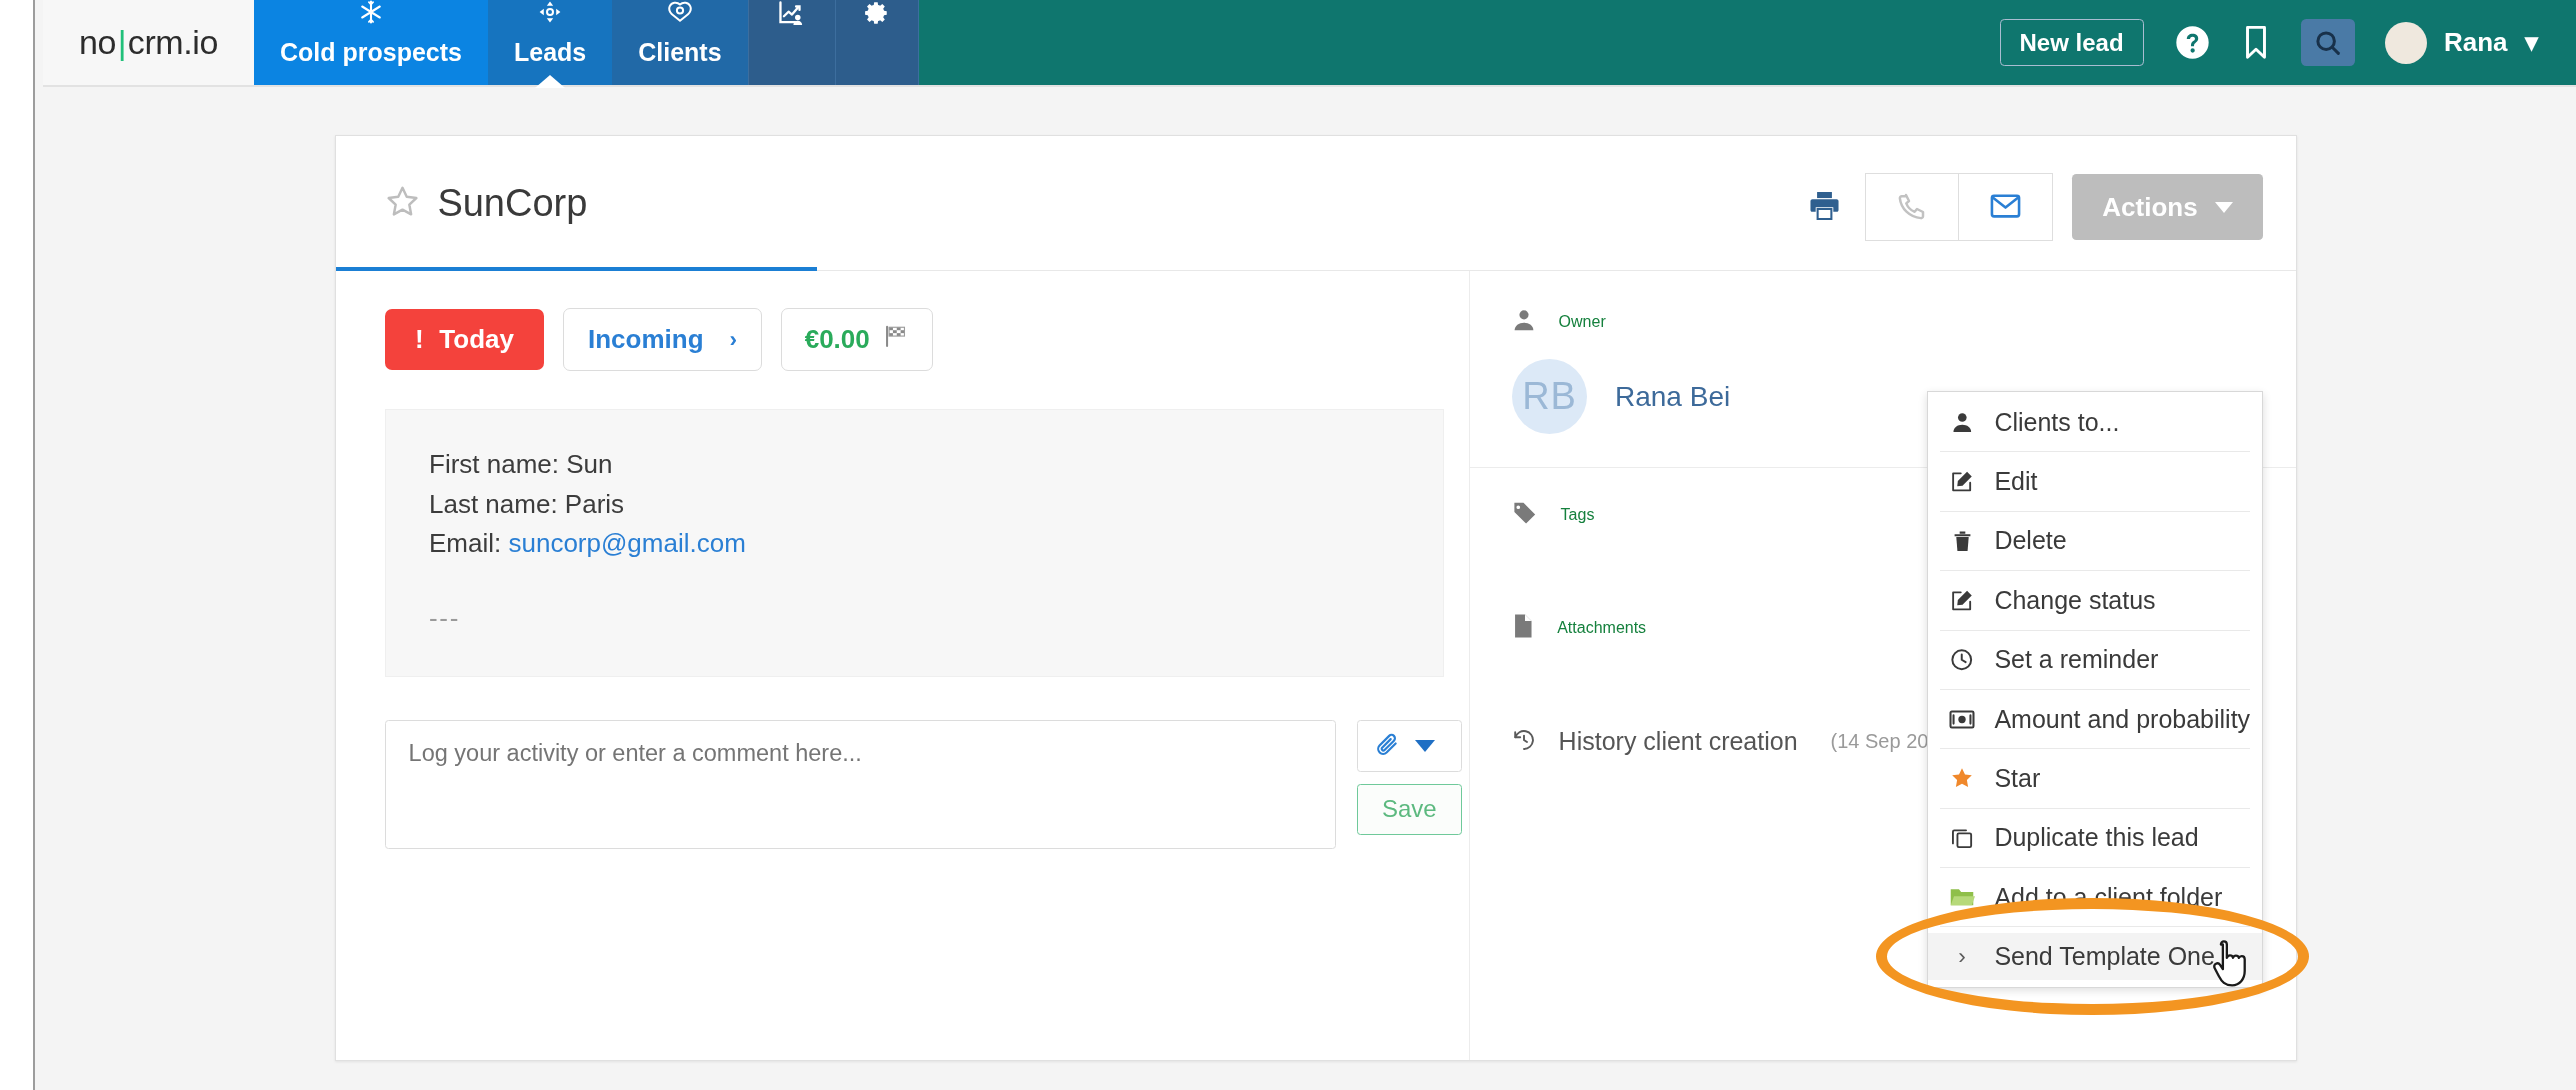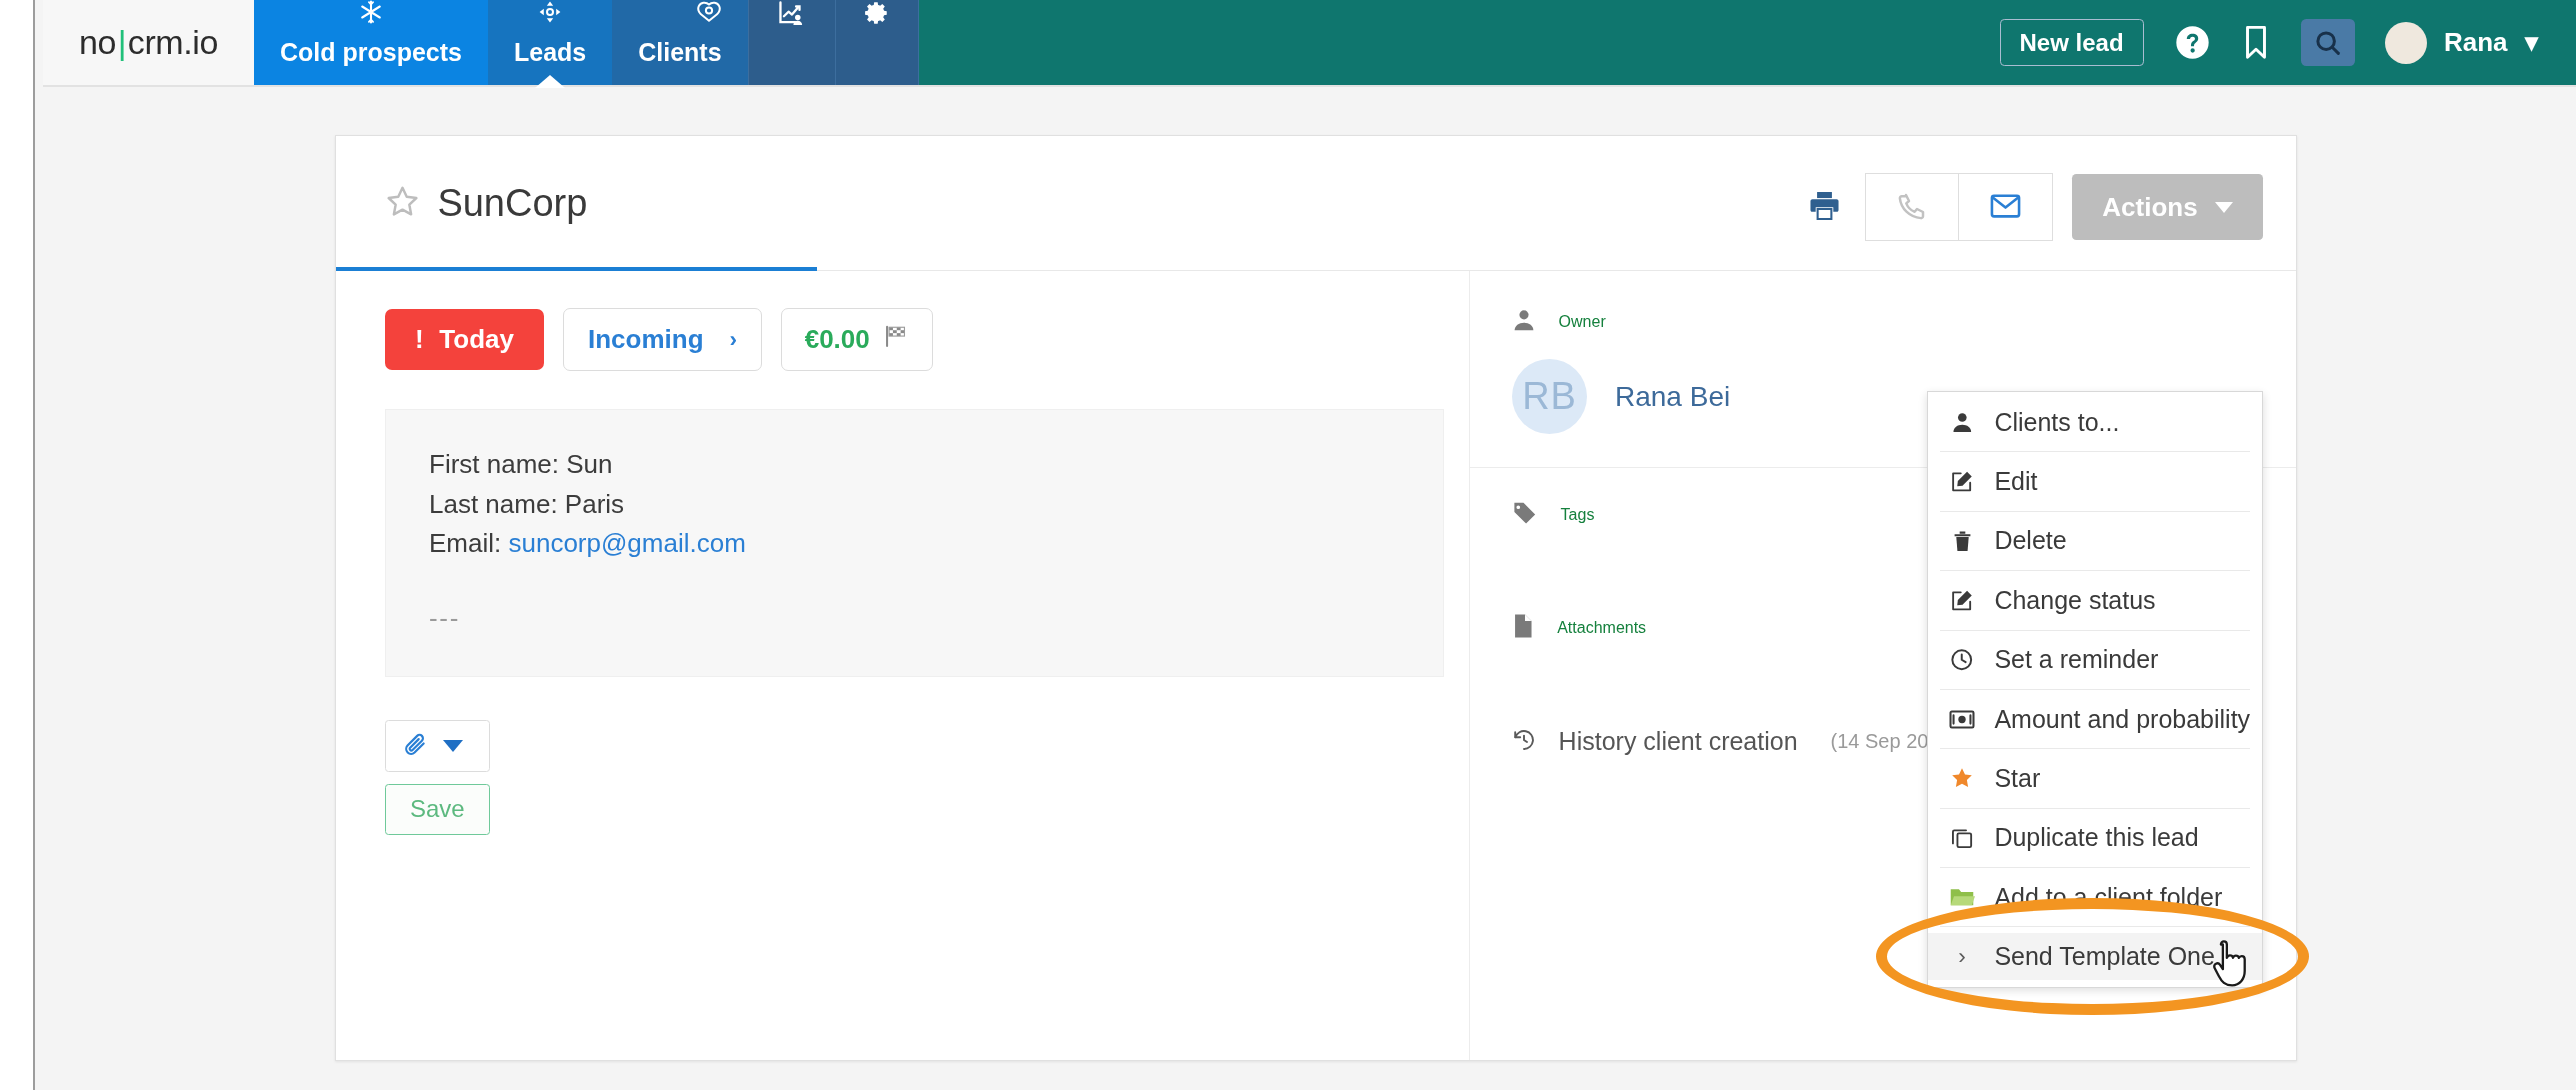--- a/index.html
+++ b/index.html
@@ -43,21 +43,21 @@
     display: flex; align-items: center; gap: 14px;
     padding: 0 26px;
     color: #ffffff; font-size: 25px; font-weight: bold;
     white-space: nowrap;
     position: relative;
     cursor: pointer;
     flex-direction: column;
   }
   .nav-tab.cold { background: #0b84e2; }
   .nav-tab.leads { background: #1674bf; }
-  .nav-tab.clients { background: #2169a7; align-items: flex-end; }
+  .nav-tab.clients { background: #2169a7; }
   .nav-tab.icon-only { background: #2d5d8c; padding: 0 28px; border-right: 1.7px solid #3d6e9e; }
   .nav-tab.icon-only.first { border-left: 1.7px solid #3d6e9e; }
   .nav-tab.leads::after {
     content: "";
     position: absolute;
     left: 50%; bottom: -2.6px; transform: translateX(-50%);
     border-left: 15.7px solid transparent;
     border-right: 15.7px solid transparent;
     border-bottom: 13px solid #ffffff;
   }
@@ -413,20 +413,21 @@
         </div>
 
         <div class="details">
           <div>First name: Sun</div>
           <div>Last name: Paris</div>
           <div><span>Email: </span><a href="#">suncorp@gmail.com</a></div>
           <div class="dashes">---</div>
         </div>
 
         <div class="comment-row">
+          <textarea class="comment-box" placeholder="Log your activity or enter a comment here..." style=""></textarea>
           <div class="comment-side">
             <div class="attach-btn">
               <span>
                 <svg width="26" height="26" viewBox="0 0 24 24" fill="none" stroke="#2a7fd4" stroke-width="2">
                   <path d="M20 11.5l-8.4 8.4a4.6 4.6 0 01-6.5-6.5l8.9-8.9a3.1 3.1 0 014.4 4.4l-8.9 8.9a1.6 1.6 0 01-2.2-2.2l8.1-8.1" stroke-linecap="round" stroke-linejoin="round"></path>
                 </svg>
               </span>
               <span class="caret"></span>
             </div>
             <button class="save-btn">Save</button>

